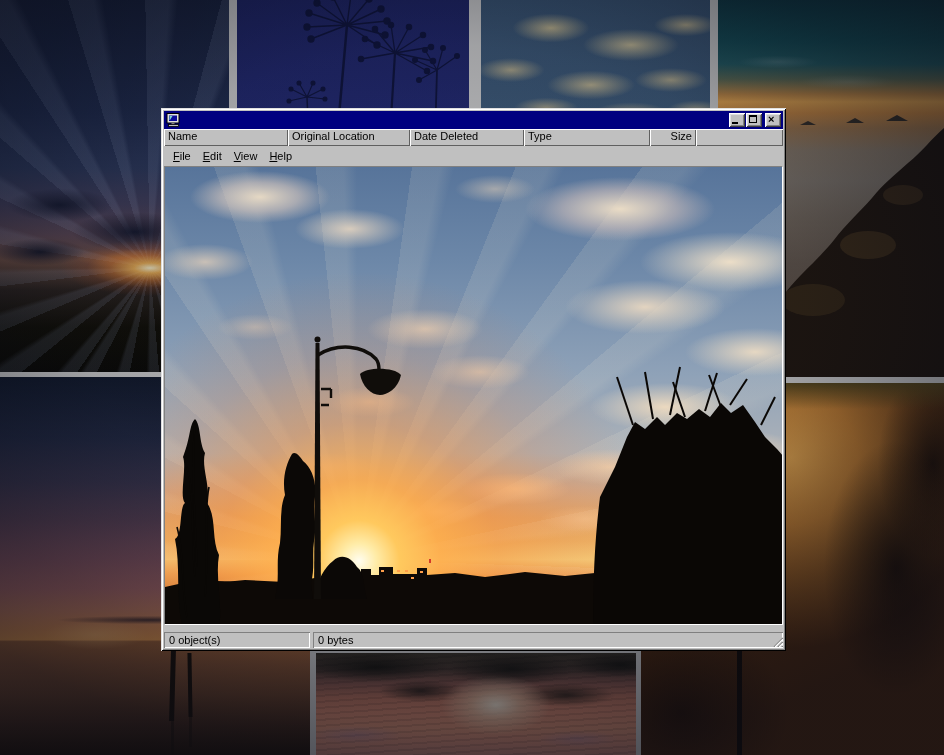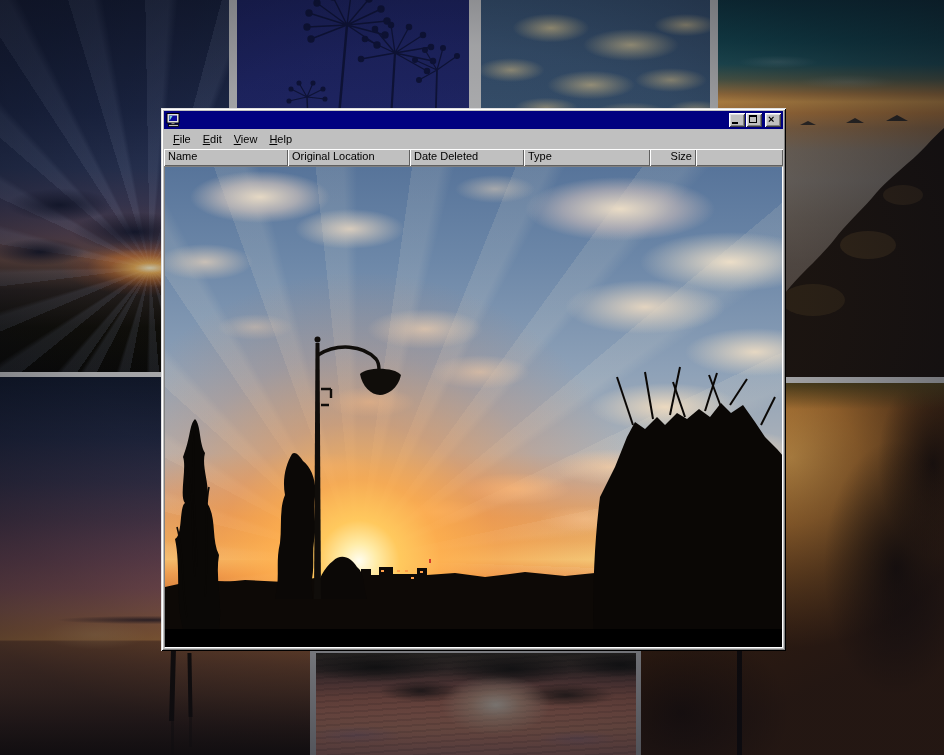--- a/index.html
+++ b/index.html
@@ -242,34 +242,34 @@
           <span class="glyph-min"></span>
         </div>
       <div class="tb-btn">
           <span class="glyph-max"></span>
         </div>
       <div class="tb-btn gap">
           <span class="glyph-close">×</span>
         </div>
     </div>
 
-    <div id="menubar">
-      <span class="menu-item"><u>F</u>ile</span>
-      <span class="menu-item"><u>E</u>dit</span>
-      <span class="menu-item"><u>V</u>iew</span>
-      <span class="menu-item"><u>H</u>elp</span>
-    </div>
-
     <div id="headerbar">
       <div class="hcell hc-name">Name</div>
       <div class="hcell hc-loc">Original Location</div>
       <div class="hcell hc-date">Date Deleted</div>
       <div class="hcell hc-type">Type</div>
       <div class="hcell hc-size">Size</div>
       <div class="hcell hc-fill"></div>
+    </div>
+
+    <div id="menubar">
+      <span class="menu-item"><u>F</u>ile</span>
+      <span class="menu-item"><u>E</u>dit</span>
+      <span class="menu-item"><u>V</u>iew</span>
+      <span class="menu-item"><u>H</u>elp</span>
     </div>
 
     <div id="client">
       <div id="photo">
         <div id="photo-sky"></div>
         <div id="photo-rays"></div>
         <div id="photo-clouds"></div>
         <div id="photo-sun"></div>
         <svg id="photo-silhouette" width="619" height="462" viewBox="0 0 619 462" preserveAspectRatio="none">
 
@@ -316,15 +316,28 @@
             <path d="M540,244 L552,206"></path>
               <path d="M565,238 L582,212"></path>
               <path d="M596,258 L610,230"></path>
             <path d="M520,250 L508,215"></path>
               <path d="M556,240 L544,208"></path>
           </g>
         </svg>
       </div>
     </div>
 
+    <div id="statusbar">
+      <div class="spanel" id="sp-objects">0 object(s)</div>
+      <div class="spanel" id="sp-bytes">0 bytes</div>
+      <svg id="grip" viewBox="0 0 12 12">
+        <g stroke-width="1.2">
+          <line x1="3" y1="12" x2="12" y2="3" stroke="#808080"></line>
+            <line x1="4.2" y1="12" x2="12" y2="4.2" stroke="#fff"></line>
+          <line x1="7" y1="12" x2="12" y2="7" stroke="#808080"></line>
+            <line x1="8.2" y1="12" x2="12" y2="8.2" stroke="#fff"></line>
+          <line x1="11" y1="12" x2="12" y2="11" stroke="#808080"></line>
+        </g>
+      </svg>
+    </div>
 
   </div>
 </div>
 
 </body></html>

